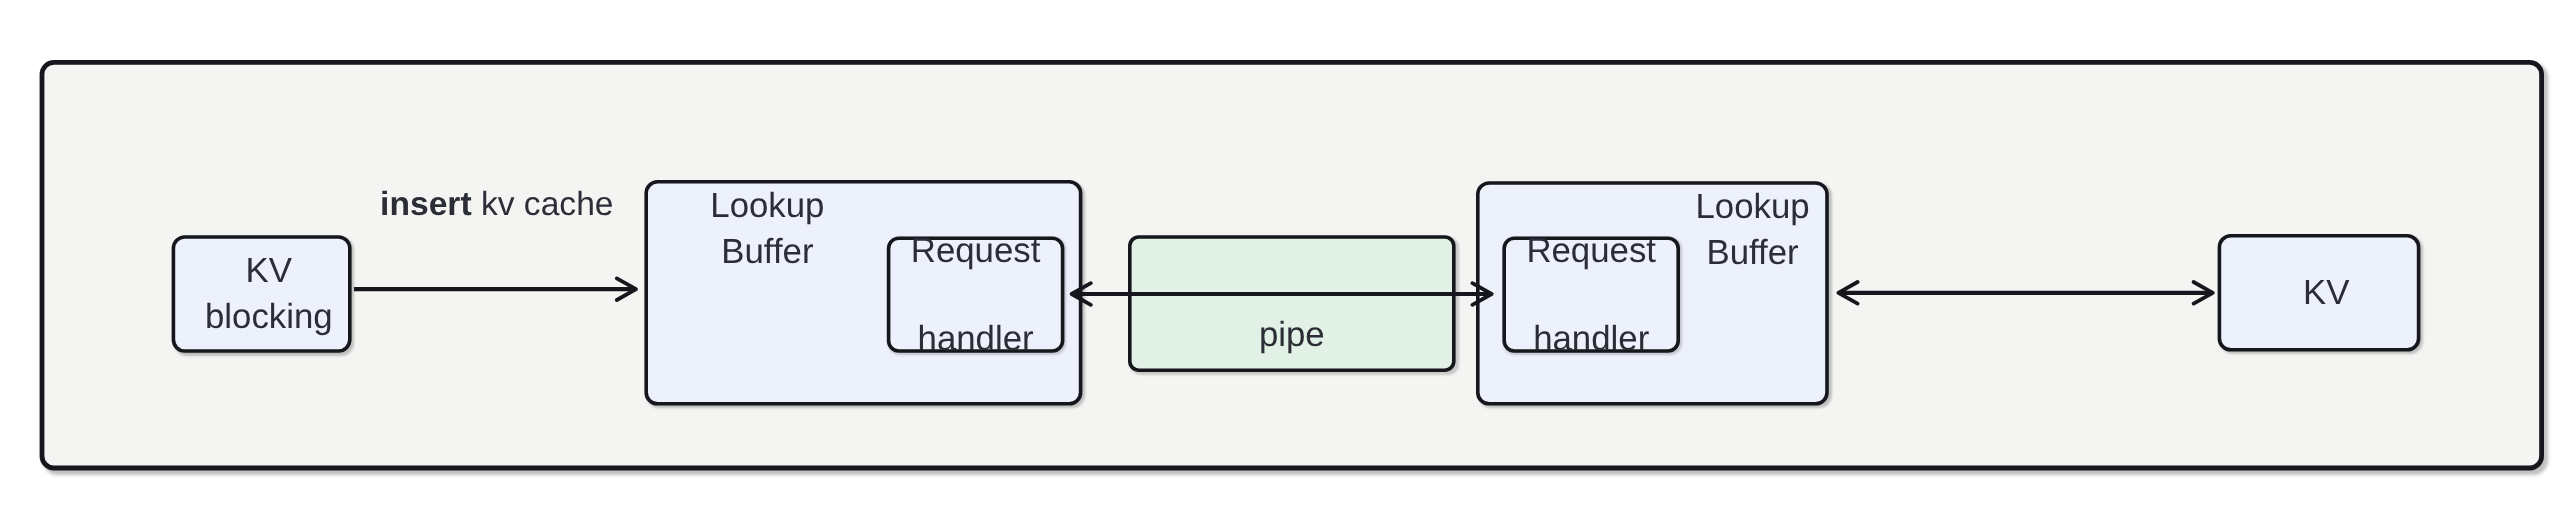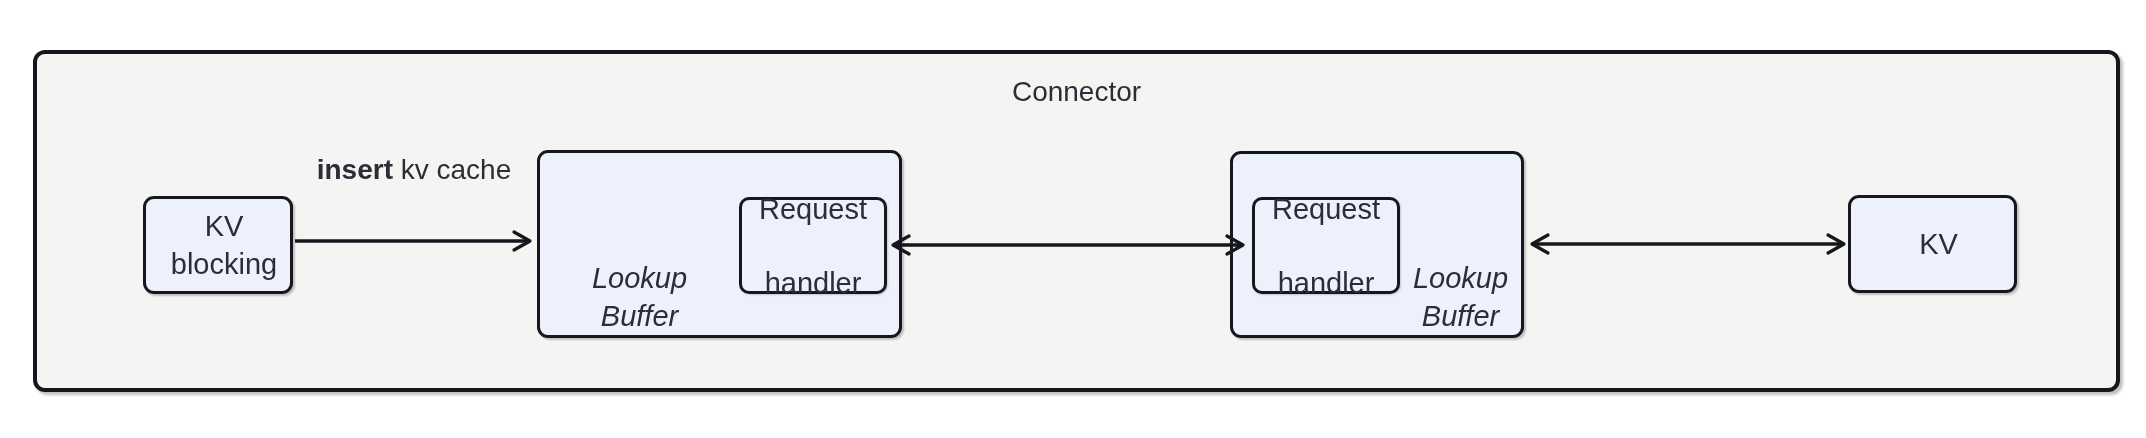--- a/index.html
+++ b/index.html
@@ -56,25 +56,24 @@
   .kv-producer   { left: 143px;  top: 196px; width: 150px; height: 98px; }
   .kv-consumer   { left: 1848px; top: 195px; width: 169px; height: 98px; }
   .lookup-buffer-left  { left: 537px;  top: 150px; width: 365px; height: 188px; display: block; }
   .lookup-buffer-right { left: 1230px; top: 151px; width: 294px; height: 187px; display: block; }
   .lb-label {
     position: absolute;
     top: 0; height: 100%;
     display: flex;
     flex-direction: column;
     align-items: center;
-    justify-content: flex-end;
+    justify-content: flex-start;
     font-size: 29px;
     line-height: 38px;
     text-align: center;
-    font-style: italic;
   }
   .lb-label-left  { left: 0; width: 199px; }
   .lb-label-right { left: 167px; right: 0; }
   .request-handler {
     position: absolute;
     background: var(--node-fill);
     border: 3px solid var(--stroke);
     border-radius: 10px;
     display: flex;
     flex-direction: column;
@@ -125,21 +124,20 @@
   .overlay line { stroke: var(--stroke); stroke-width: 3.5; }
   .overlay marker path { stroke: var(--stroke); fill: none; stroke-width: 3.2; stroke-linecap: round; stroke-linejoin: round; }
 </style>
 </head>
 <body>
 
 <div id="canvas">
 
   <div class="outer-box"></div>
 
-  <div class="diagram-title">Connector</div>
 
   <div class="node kv-producer">
     <div>KV</div>
     <div>blocking</div>
   </div>
 
   <div class="edge-label insert-label">
     <div><b>insert</b><span> kv cache</span></div>
   </div>
 
@@ -147,20 +145,23 @@
     <div class="lb-label lb-label-left">
       <div>Lookup</div>
       <div>Buffer</div>
     </div>
     <div class="request-handler rh-left">
       <div>Request</div>
       <div>handler</div>
     </div>
   </div>
 
+  <div class="pipe-box">
+    <div class="pipe-label">pipe</div>
+  </div>
 
   <div class="node lookup-buffer-right">
     <div class="request-handler rh-right">
       <div>Request</div>
       <div>handler</div>
     </div>
     <div class="lb-label lb-label-right">
       <div>Lookup</div>
       <div>Buffer</div>
     </div>

